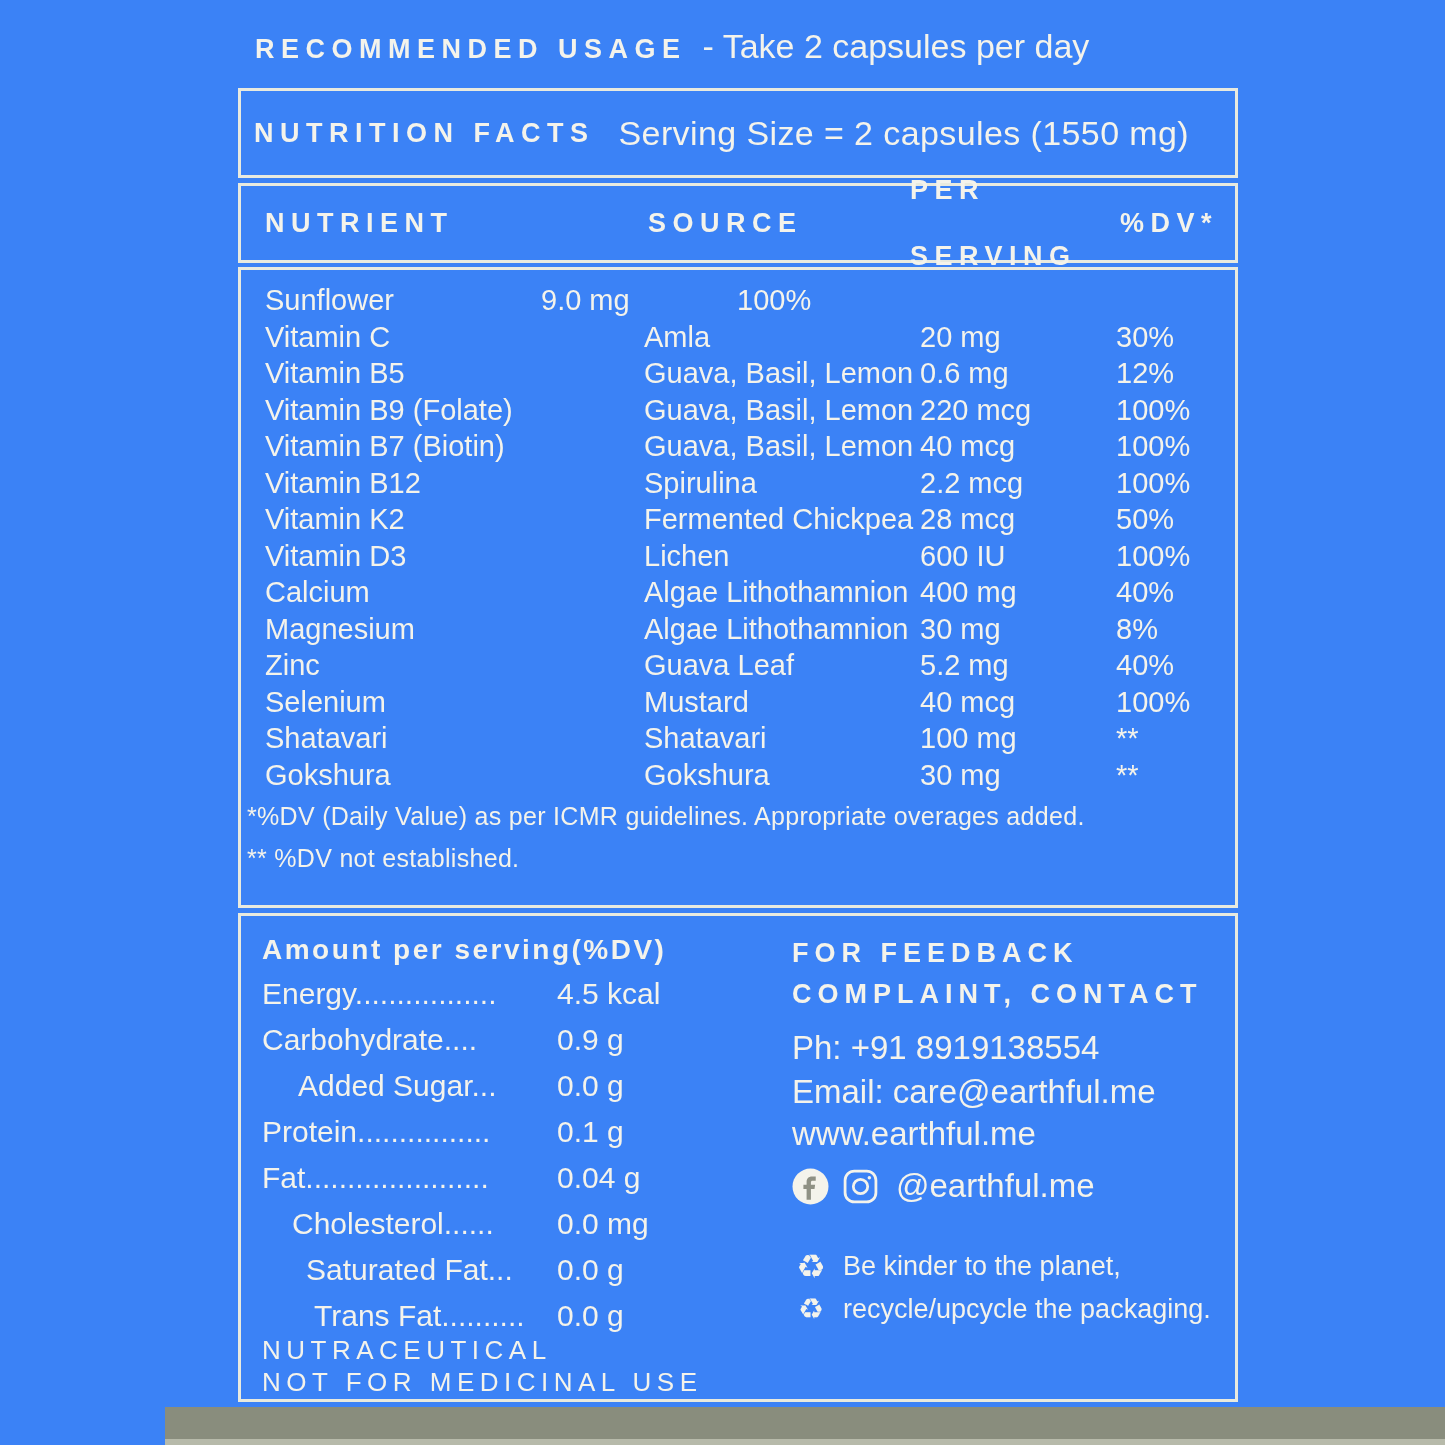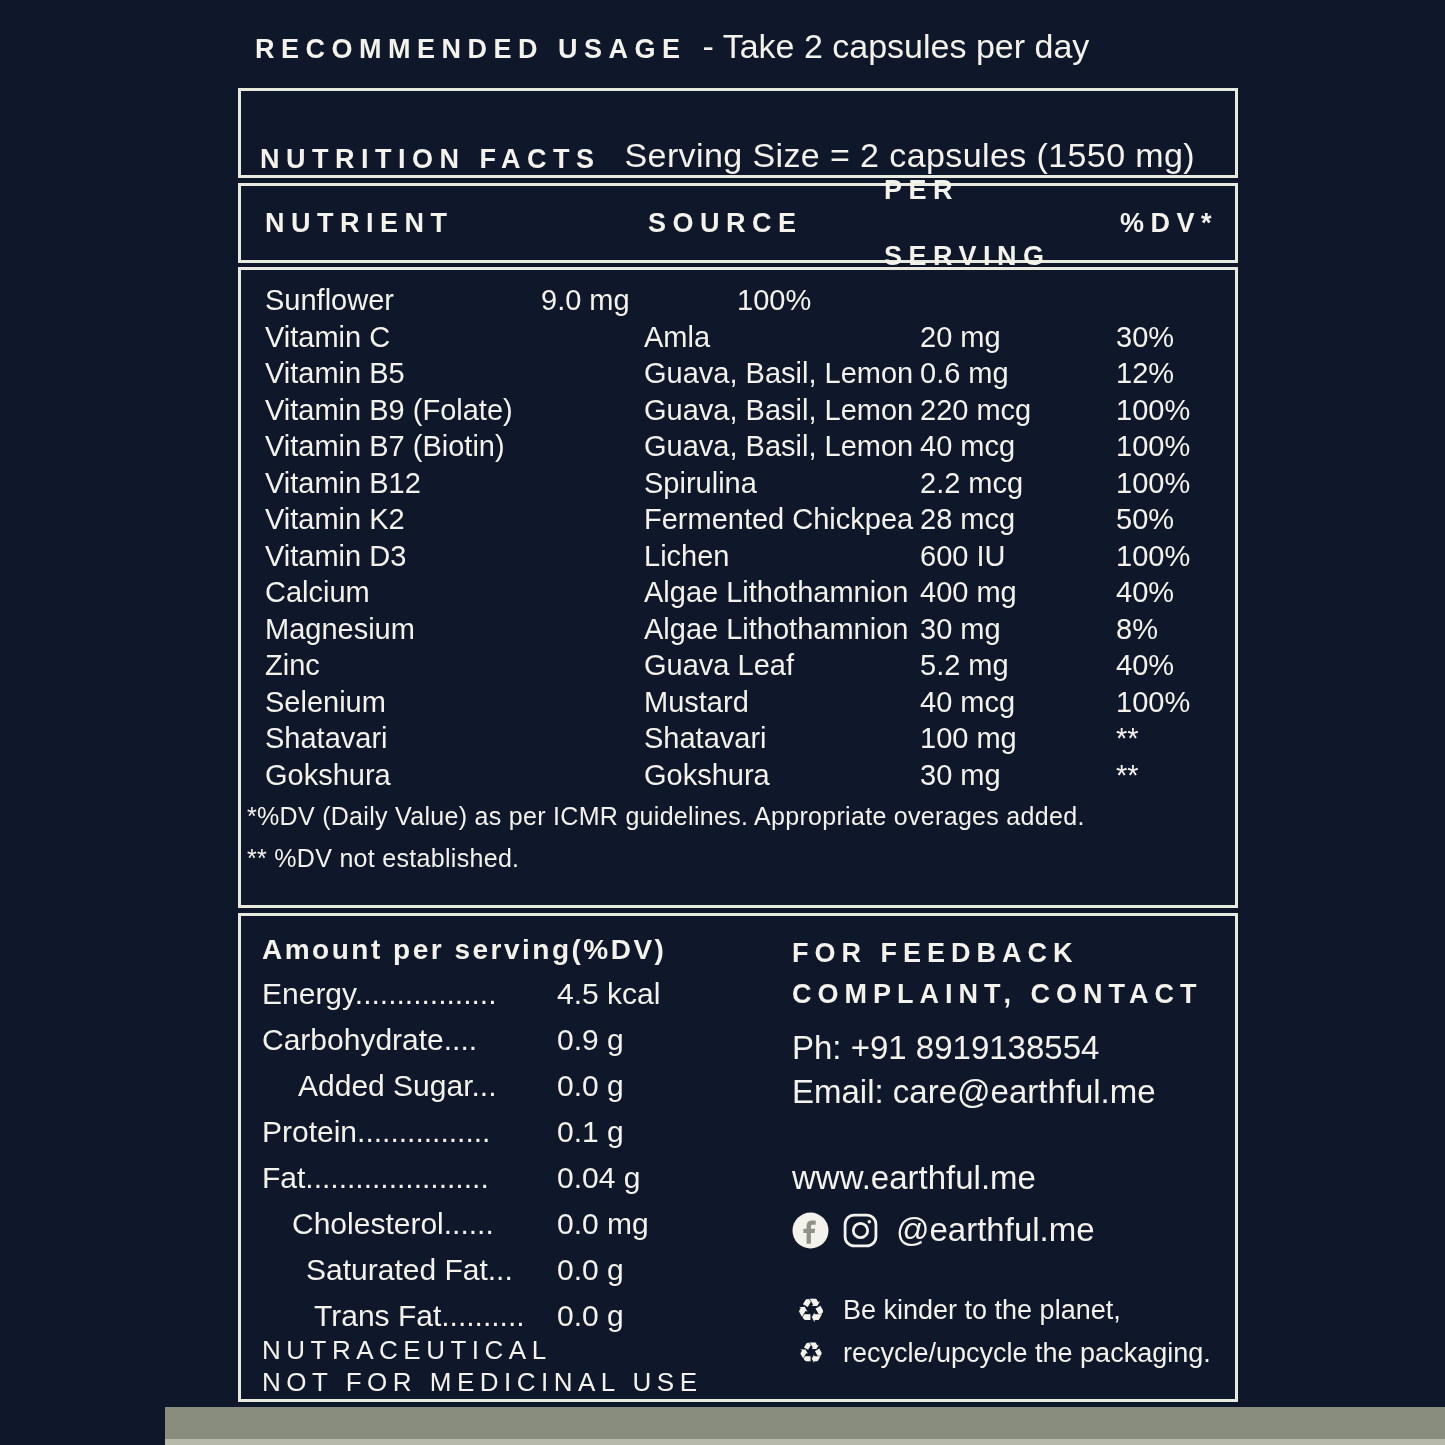--- a/index.html
+++ b/index.html
@@ -1,39 +1,39 @@
 <!DOCTYPE html>
 <html><head>
 <meta charset="utf-8">
 <style>
   html,body { margin:0; padding:0; }
   .page {
     position:relative; width:1445px; height:1445px;
-    background:#0f172a; overflow:hidden;
+    background:#3b82f6; overflow:hidden;
     color:#f4f3eb;
     font-family:"Liberation Sans","DejaVu Sans",sans-serif;
     -webkit-font-smoothing:antialiased;
   }
   .caps { font-weight:700; letter-spacing:6.5px; }
 
   
   .top-usage { position:absolute; left:255px; top:27px; display:flex; align-items:baseline; gap:16px; }
   .top-usage .caps { font-size:27px; }
   .usage-value { font-size:34px; }
 
   
   .box { position:absolute; left:238px; width:1000px; border:3px solid #e8eadf; box-sizing:border-box; }
-  .box-title { top:88px; height:90px; display:flex; align-items:flex-end; padding-left:19px; }
+  .box-title { top:88px; height:90px; display:flex; align-items:center; padding-left:13px; }
   .box-title .caps { font-size:27px; }
   .serving-size { font-size:34px; margin-left:24px; letter-spacing:0.4px; }
 
   .box-colhead { top:183px; height:80px; }
   .colhead { position:absolute; top:50%; transform:translateY(-50%); font-weight:700; font-size:27px; letter-spacing:6.5px; }
   .ch1 { left:24px; } .ch2 { left:407px; }
-  .ch3 { left:643px; line-height:33px; display:flex; flex-direction:column;gap:33px; }
+  .ch3 { left:669px; line-height:33px; display:flex; flex-direction:column;gap:33px; }
   .ch4 { left:879px; }
 
   .box-table { top:267px; height:641px; }
   .rows { padding:12px 0 0 24px; font-size:29px; }
   .trow { display:flex; }
   .cell { line-height:36.5px; }
   .c1 { width:379px; padding-right:8px; box-sizing:border-box; }
   .c1 span { display:block; }
   .c2 { width:276px; } .c3 { width:196px; } .c4 { flex:1; }
   .footnotes { margin-top:8px; padding-left:6px; font-size:25px; line-height:31px; letter-spacing:0.3px; }
@@ -45,21 +45,21 @@
   .arows { margin-top:5px; }
   .arow { position:relative; height:46px; line-height:46px; font-size:30px; }
   .aval { position:absolute; left:295px; top:0; }
   .nutra { position:absolute; left:21px; font-weight:400; font-size:26px; letter-spacing:5.5px; }
   .nutra1 { top:419px; } .nutra2 { top:451px; }
 
   .contact { position:absolute; left:551px; top:0; width:445px; }
   .contact-heading { margin-top:17px; display:flex; flex-direction:column; font-weight:700; font-size:27px; letter-spacing:6px; line-height:41px; }
   .phone { margin-top:12px; font-size:33px; line-height:42px; }
   .email { margin-top:2px; font-size:33px; line-height:42px; }
-  .website { margin-top:44px; font-size:33px; line-height:42px; }
+  .website { font-size:33px; line-height:42px; }
   .social-row { margin-top:10px; display:flex; align-items:center; gap:13px; height:42px; }
   .handle { font-size:33px; margin-left:4px; }
   .icon-svg { display:block; }
   .eco-row { display:flex; align-items:center; gap:13px; font-size:27px; line-height:38px; }
   .eco1 { margin-top:40px; }
   .eco2 { margin-top:5px; }
   .recycle-glyph { font-family:"DejaVu Sans",sans-serif; font-size:33px; line-height:1; width:38px; text-align:center; }
   .recycle-glyph.small { font-size:29px; }
 
   

